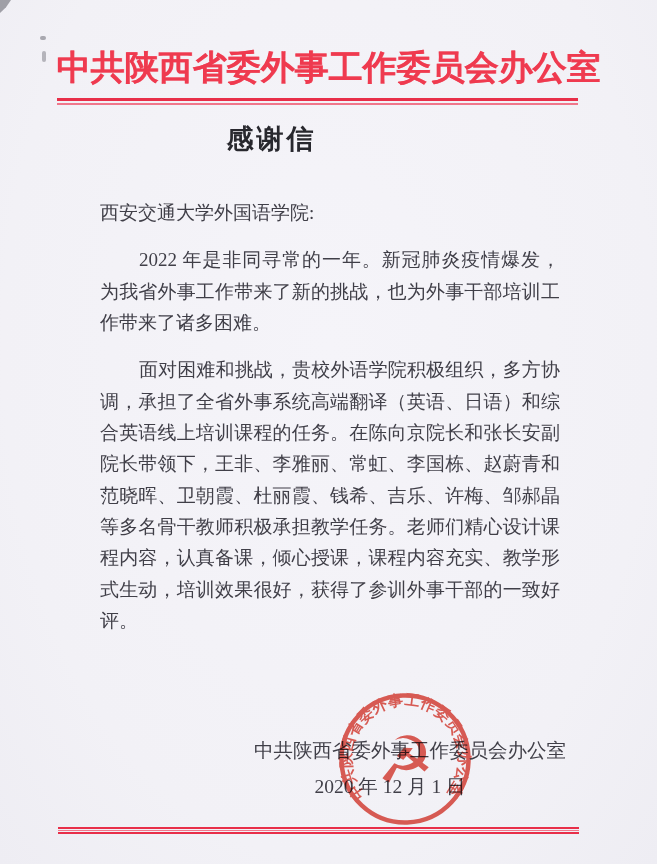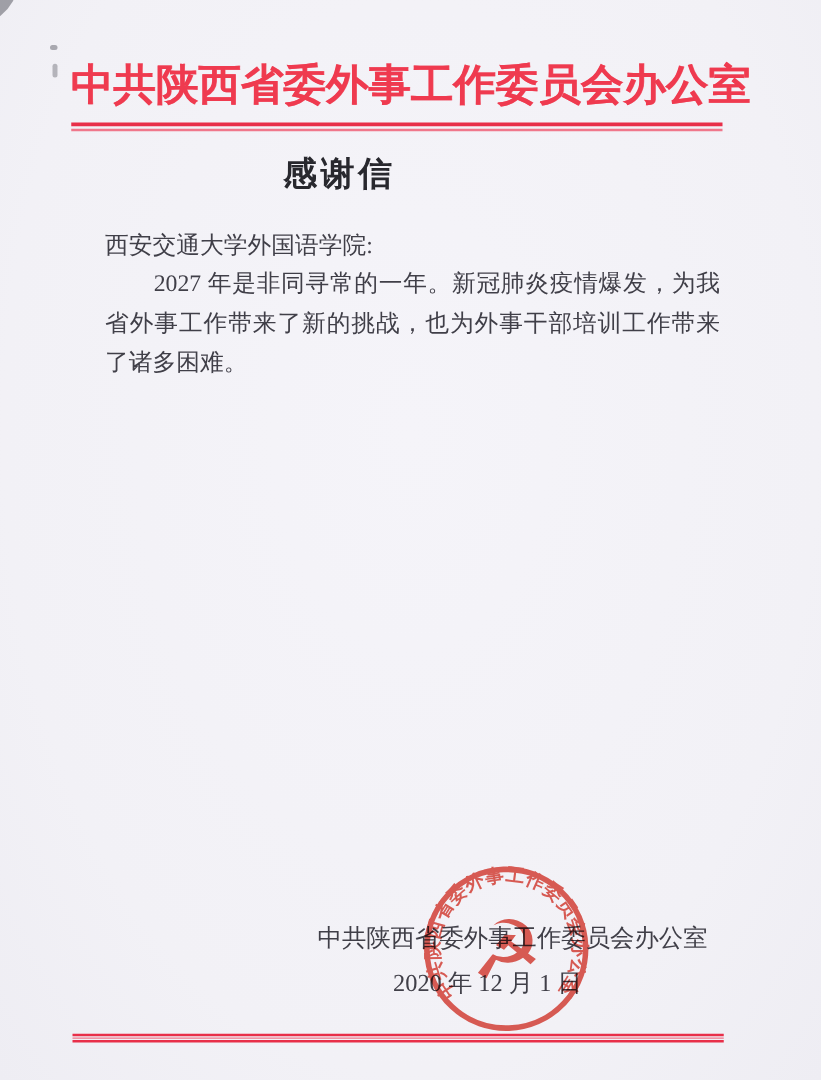--- a/index.html
+++ b/index.html
@@ -25,21 +25,21 @@
     position: absolute; top: 121px; left: 0; width: 543px;
     text-align: center; color: #28282e; font-size: 27px; font-weight: 700;
     letter-spacing: 3px;
   }
 
   .body-block {
     position: absolute; left: 84px; top: 181px; width: 492px;
     color: #403f48; font-size: 19px; line-height: 31.35px;
     text-align: justify;
   }
-  .body-block p { margin: 0; }
+  .body-block p { margin: 16px; }
   .body-block p.indent { text-indent: 2.05em; }
 
   .signature {
     position: absolute; top: 737px; right: 91px;
     color: #403f48; font-size: 19.5px; white-space: nowrap;
   }
   .dateline {
     position: absolute; top: 773px; left: 290px; width: 200px;
     text-align: center; color: #403f48; font-size: 19.5px; white-space: nowrap;
   }
@@ -79,21 +79,22 @@
   <div class="speck-2"></div>
 
   <div class="org-title">中共陕西省委外事工作委员会办公室</div>
   <div class="rule-top-main"></div>
   <div class="rule-top-sub"></div>
 
   <div class="letter-title">感谢信</div>
 
   <div class="body-block">
     <p>西安交通大学外国语学院:</p>
-    <p class="indent">2027 年是非同寻常的一年。新冠肺炎疫情爆发，为我省外事工作带来了新的挑战，也为外事干部培训工作带来了诸多困难。</p>
+    <p class="indent">2022 年是非同寻常的一年。新冠肺炎疫情爆发，为我省外事工作带来了新的挑战，也为外事干部培训工作带来了诸多困难。</p>
+    <p class="indent">面对困难和挑战，贵校外语学院积极组织，多方协调，承担了全省外事系统高端翻译（英语、日语）和综合英语线上培训课程的任务。在陈向京院长和张长安副院长带领下，王非、李雅丽、常虹、李国栋、赵蔚青和范晓晖、卫朝霞、杜丽霞、钱希、吉乐、许梅、邹郝晶等多名骨干教师积极承担教学任务。老师们精心设计课程内容，认真备课，倾心授课，课程内容充实、教学形式生动，培训效果很好，获得了参训外事干部的一致好评。</p>
   </div>
 
   <div class="signature">中共陕西省委外事工作委员会办公室</div>
   <div class="dateline">2020 年 12 月 1 日</div>
 
   <div class="seal">
     <svg viewBox="0 0 142 142" width="142" height="142" xmlns="http://www.w3.org/2000/svg">
       <defs>
         <path id="sealArc" d="M 29.6 105.7 A 54 54 0 1 1 112.4 105.7" fill="none"></path>
       </defs>

